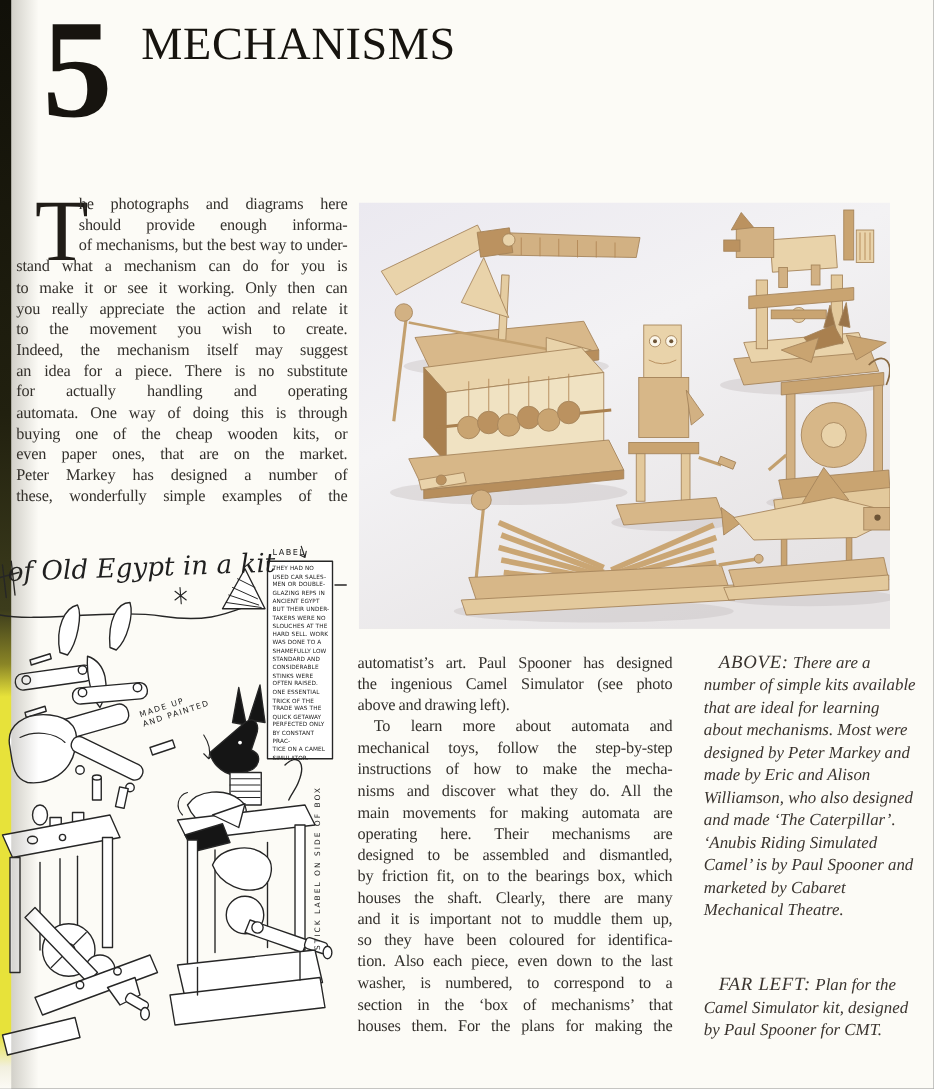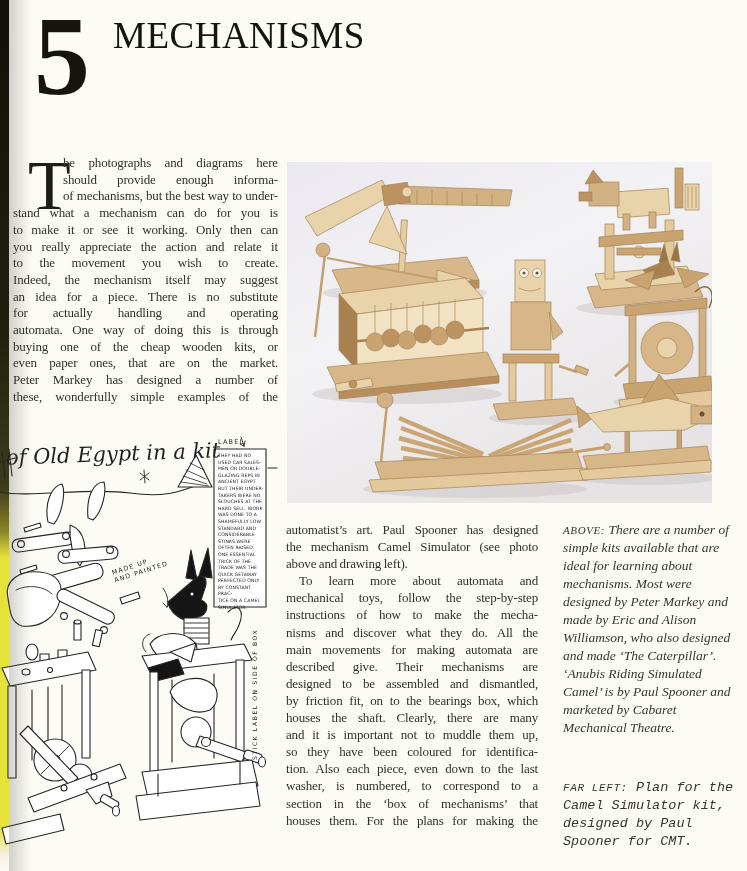--- a/index.html
+++ b/index.html
@@ -23,22 +23,22 @@
   .left-col .line:nth-of-type(-n+3){padding-left:50px;}
   .drop-cap{position:absolute;left:28px;top:151px;font-size:70px;line-height:1;color:#201c17;}
   .mid-col{left:286px;top:521px;width:252px;line-height:17.1px;}
   .mid-col .line:nth-of-type(3){text-align-last:left;}
   .mid-col .line:nth-of-type(4){padding-left:13px;}
 
   
   .caption{position:absolute;left:563px;width:172px;font-style:italic;font-size:13.5px;
      line-height:18px;color:#3a342f;}
   .cap-above{top:521px;}
-  .cap-farleft{top:779px;font-family:Liberation Mono, monospace;}
-  .cap-lead{font-size:11px;letter-spacing:.6px;}
+  .cap-farleft{top:779px;}
+  .cap-lead{font-size:15px;letter-spacing:.6px;margin-left:12px;}
 
   
   .photo{position:absolute;left:287px;top:162px;width:425px;height:341px;box-shadow:0 0 0 1px rgba(120,115,125,.15) inset;}
   .photo svg{display:block;}
 
   
   .sketch{position:absolute;left:0;top:430px;width:282px;height:441px;}
   .sketch svg{position:absolute;left:0;top:0;}
   .hand-title{position:absolute;left:6px;top:12px;font-family:"DejaVu Serif",serif;font-style:italic;
      font-size:21px;color:#1f1f1f;transform:rotate(-2deg);white-space:nowrap;}
@@ -223,28 +223,28 @@
           <polygon points="296,294 420,284 424,302 302,312" fill="#d7b788"></polygon>
           <polygon points="292,308 424,298 424,310 296,318" fill="#e3c99c"></polygon>
         </g>
       </g>
     </svg>
   </figure>
 
   <div class="col mid-col">
 
   <div class="line">automatist’s art. Paul Spooner has designed</div>
-      <div class="line">the mechanism Camel Simulator (see photo</div>
+      <div class="line">the ingenious Camel Simulator (see photo</div>
       <div class="line">above and drawing left).</div>
       <div class="line">To learn more about automata and</div>
       <div class="line">mechanical toys, follow the step-by-step</div>
       <div class="line">instructions of how to make the mecha-</div>
       <div class="line">nisms and discover what they do. All the</div>
       <div class="line">main movements for making automata are</div>
-      <div class="line">described give. Their mechanisms are</div>
+      <div class="line">operating here. Their mechanisms are</div>
       <div class="line">designed to be assembled and dismantled,</div>
       <div class="line">by friction fit, on to the bearings box, which</div>
       <div class="line">houses the shaft. Clearly, there are many</div>
       <div class="line">and it is important not to muddle them up,</div>
       <div class="line">so they have been coloured for identifica-</div>
       <div class="line">tion. Also each piece, even down to the last</div>
       <div class="line">washer, is numbered, to correspond to a</div>
       <div class="line">section in the ‘box of mechanisms’ that</div>
       <div class="line">houses them. For the plans for making the</div>
     </div>

